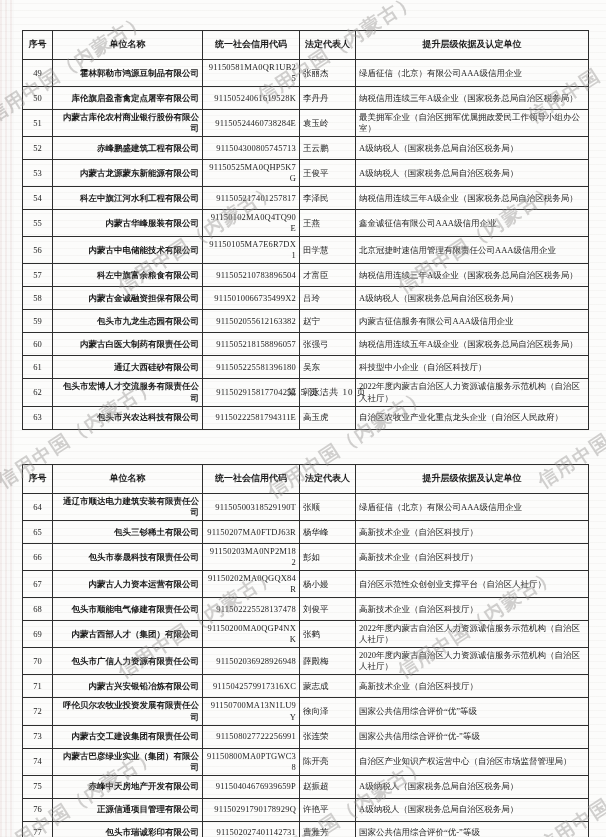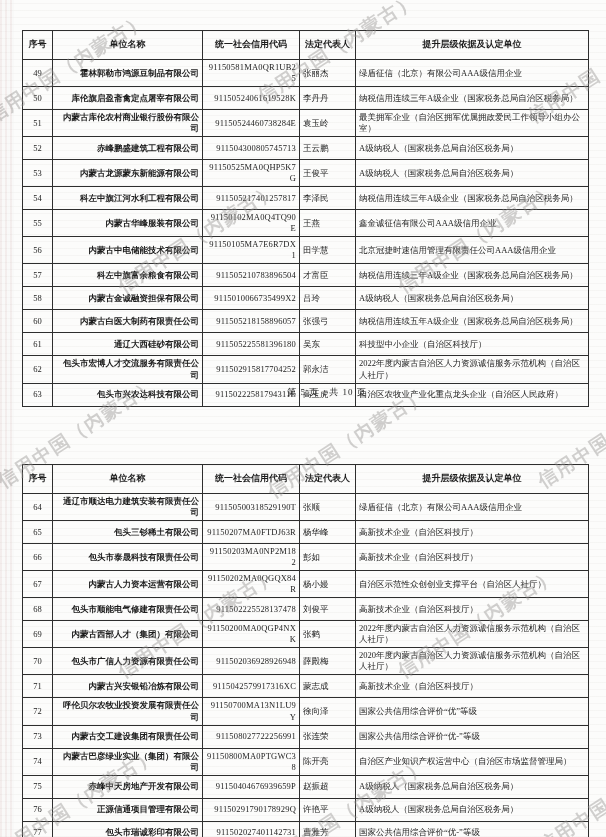--- a/index.html
+++ b/index.html
@@ -139,20 +139,27 @@
           <td class="basis">纳税信用连续三年A级企业（国家税务总局自治区税务局）</td>
         </tr>
         <tr>
           <td class="no">58</td>
           <td class="name">内蒙古金诚融资担保有限公司</td>
           <td class="code">9115010066735499X2</td>
           <td class="rep">吕玲</td>
           <td class="basis">A级纳税人（国家税务总局自治区税务局）</td>
         </tr>
         <tr>
+          <td class="no">59</td>
+          <td class="name">包头市九龙生态园有限公司</td>
+          <td class="code">911502055612163382</td>
+          <td class="rep">赵宁</td>
+          <td class="basis">内蒙古征信服务有限公司AAA级信用企业</td>
+        </tr>
+        <tr>
           <td class="no">60</td>
           <td class="name">内蒙古白医大制药有限责任公司</td>
           <td class="code">911505218158896057</td>
           <td class="rep">张强弓</td>
           <td class="basis">纳税信用连续五年A级企业（国家税务总局自治区税务局）</td>
         </tr>
         <tr>
           <td class="no">61</td>
           <td class="name">通辽大西硅砂有限公司</td>
           <td class="code">911505225581396180</td>

